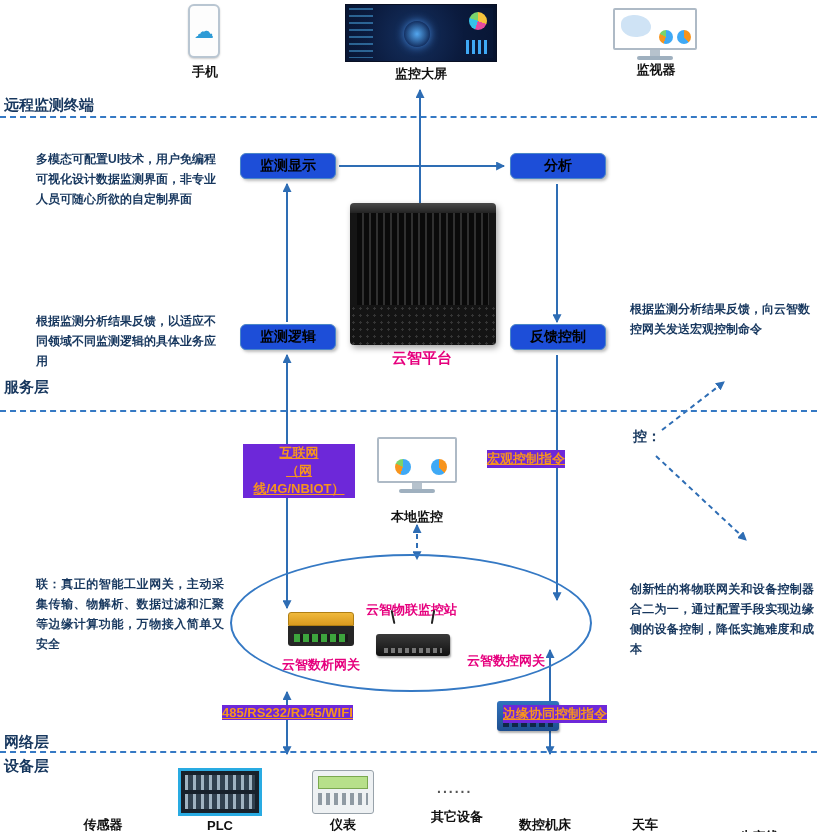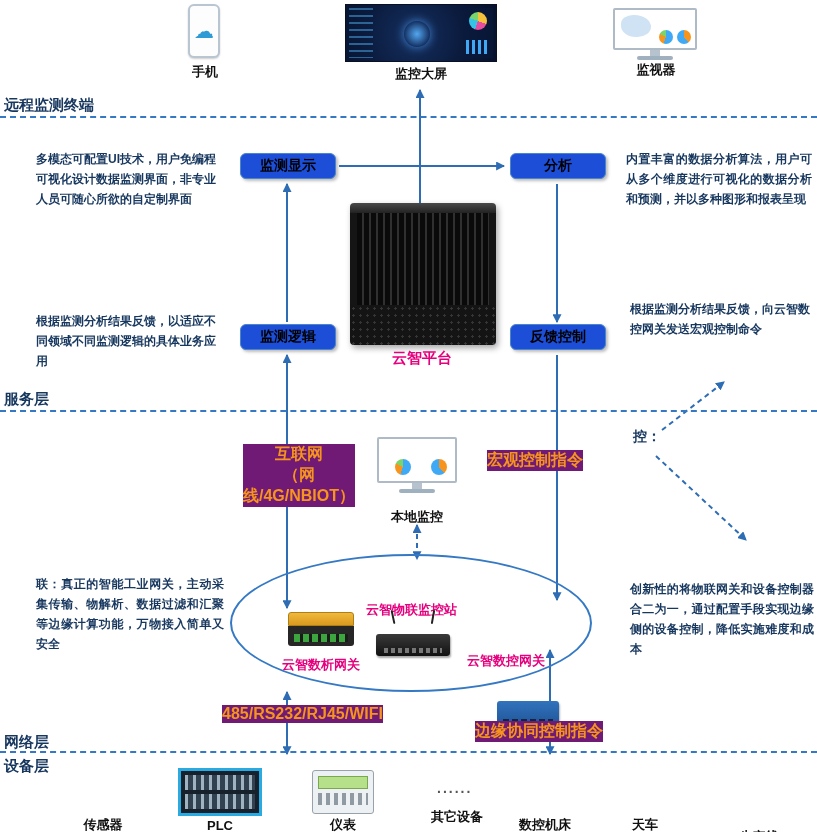--- a/index.html
+++ b/index.html
@@ -6,21 +6,21 @@
   body { font-family:"Liberation Sans","DejaVu Sans",sans-serif; background:#fff; }
   .canvas { position:relative; width:817px; height:832px; background:#fff; overflow:hidden; }
   .abs { position:absolute; }
   .arrows { position:absolute; left:0; top:0; width:817px; height:832px; pointer-events:none; }
   .hline { position:absolute; left:0; width:817px; height:0; border-top:2px dashed #3579c4; }
   .layer-label { position:absolute; color:#17375e; font-weight:bold; font-size:15px; }
   .note { position:absolute; color:#17375e; font-weight:bold; font-size:12px; line-height:20px; text-align:justify; }
   .flow-box { position:absolute; width:96px; height:26px; background:#1d4ed8; border:1px solid #4a86c8; border-radius:6px;
               box-shadow:2px 2px 3px rgba(110,110,110,.45); display:flex; align-items:center; justify-content:center;
               font-size:14px; font-weight:bold; color:#000; }
-  .orange-label { position:absolute; color:#f7941d; font-weight:bold; font-size:16px; background:#701a75; z-index:3; }
+  .orange-label { position:absolute; color:#f7941d; font-weight:bold; font-size:13px; background:#6d28d9; z-index:3;text-decoration:underline; }
   .magenta-label { position:absolute; color:#e6007e; font-weight:bold; font-size:13px; }
   .dev-label { position:absolute; color:#111; font-weight:bold; font-size:13px; text-align:center; }
   .control-label { position:absolute; color:#17375e; font-weight:bold; font-size:14px; }
 
   
   .phone-body { width:32px; height:54px; background:#fdfdfd; border:2px solid #b9c6d2; border-radius:6px;
                 display:flex; align-items:center; justify-content:center; box-shadow:0 1px 2px rgba(0,0,0,.2); }
   .phone-cloud { color:#2e9bd6; font-size:20px; line-height:1; }
 
   
@@ -129,28 +129,27 @@
       <div class="mon-pie"></div>
       <div class="mon-pie2"></div>
     </div>
     <div class="mon-neck"></div>
     <div class="mon-base"></div>
   </div>
   <div class="dev-label" style="left:626px;top:61px;width:60px;">监视器</div>
 
   <div class="layer-label" style="left:4px;top:96px;">远程监测终端</div>
   <div class="hline" style="top:116px;"></div>
-  <div class="layer-label" style="left:4px;top:390px;">服务层</div>
+  <div class="layer-label" style="left:4px;top:378px;">服务层</div>
   <div class="hline" style="top:410px;"></div>
   <div class="layer-label" style="left:4px;top:733px;">网络层</div>
   <div class="hline" style="top:751px;"></div>
   <div class="layer-label" style="left:4px;top:757px;">设备层</div>
 
   <div class="note" style="left:36px;top:149px;width:180px;">多模态可配置UI技术，用户免编程可视化设计数据监测界面，非专业人员可随心所欲的自定制界面</div>
-  <div class="note" style="left:626px;top:149px;width:186px;">内置丰富的数据分析算法，用户可从多个维度进行可视化的数据分析和预测，并以多种图形和报表呈现</div>
   <div class="note" style="left:36px;top:311px;width:180px;">根据监测分析结果反馈，以适应不同领域不同监测逻辑的具体业务应用</div>
   <div class="note" style="left:630px;top:299px;width:180px;">根据监测分析结果反馈，向云智数控网关发送宏观控制命令</div>
   <div class="note" style="left:36px;top:574px;width:188px;">联：真正的智能工业网关，主动采集传输、物解析、数据过滤和汇聚等边缘计算功能，万物接入简单又安全</div>
   <div class="note" style="left:630px;top:579px;width:184px;">创新性的将物联网关和设备控制器合二为一，通过配置手段实现边缘侧的设备控制，降低实施难度和成本</div>
   <div class="control-label" style="left:633px;top:428px;">控：</div>
 
   <div class="flow-box" style="left:240px;top:153px;">监测显示</div>
   <div class="flow-box" style="left:510px;top:153px;text-align:center;">分析</div>
   <div class="flow-box" style="left:240px;top:324px;">监测逻辑</div>
   <div class="flow-box" style="left:510px;top:324px;">反馈控制</div>
@@ -161,21 +160,21 @@
     <div class="server-bottom"></div>
   </div>
   <div class="magenta-label" style="left:392px;top:349px;font-size:15px;">云智平台</div>
 
   <div class="orange-label" style="left:243px;top:444px;width:112px;text-align:center;">
     <div>互联网</div>
     <div>（网线/4G/NBIOT）</div>
   </div>
   <div class="orange-label" style="left:487px;top:450px;text-align:right;">宏观控制指令</div>
   <div class="orange-label" style="left:222px;top:705px;">485/RS232/RJ45/WIFI</div>
-  <div class="orange-label" style="left:475px;top:705px;margin-top:16px;">边缘协同控制指令</div>
+  <div class="orange-label" style="left:503px;top:705px;">边缘协同控制指令</div>
 
   <div class="abs" style="left:377px;top:437px;z-index:2;">
     <div class="mon-screen" style="width:80px;height:46px;">
       <div class="mon-pie" style="right:44px;bottom:6px;width:16px;height:16px;"></div>
       <div class="mon-pie2" style="right:8px;bottom:6px;width:16px;height:16px;"></div>
     </div>
     <div class="mon-neck"></div>
     <div class="mon-base"></div>
   </div>
   <div class="dev-label" style="left:387px;top:508px;width:60px;">本地监控</div>

